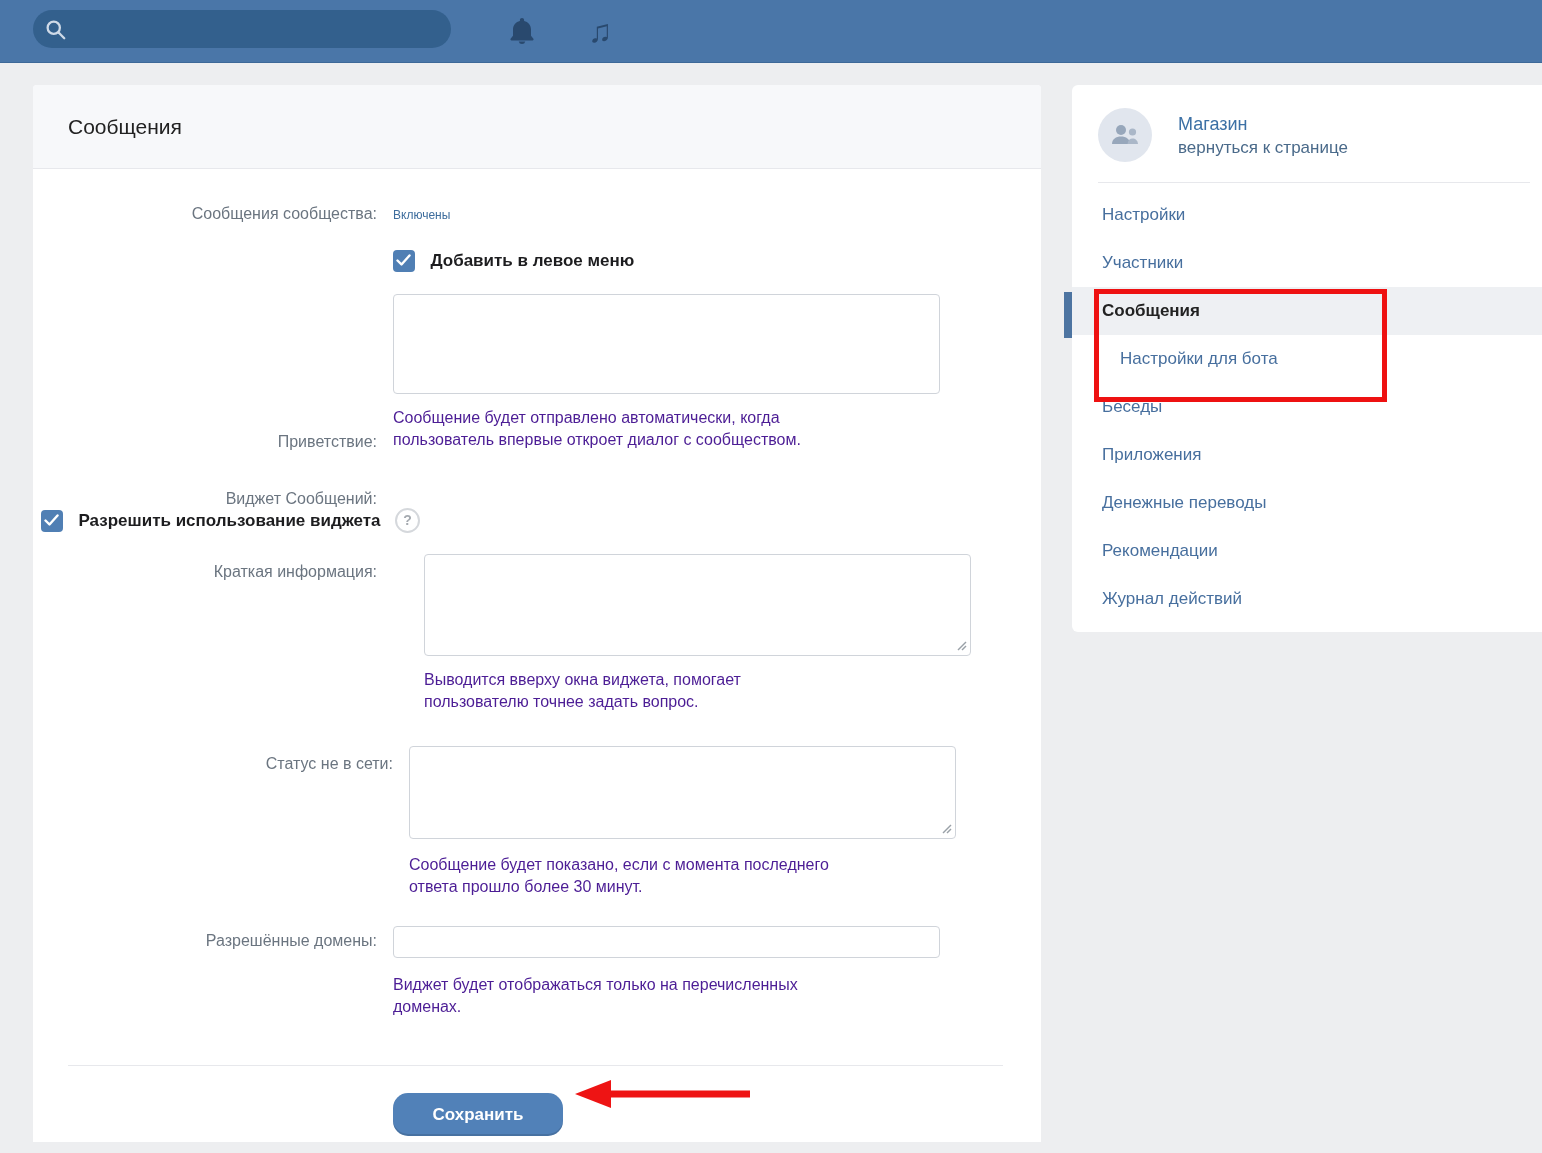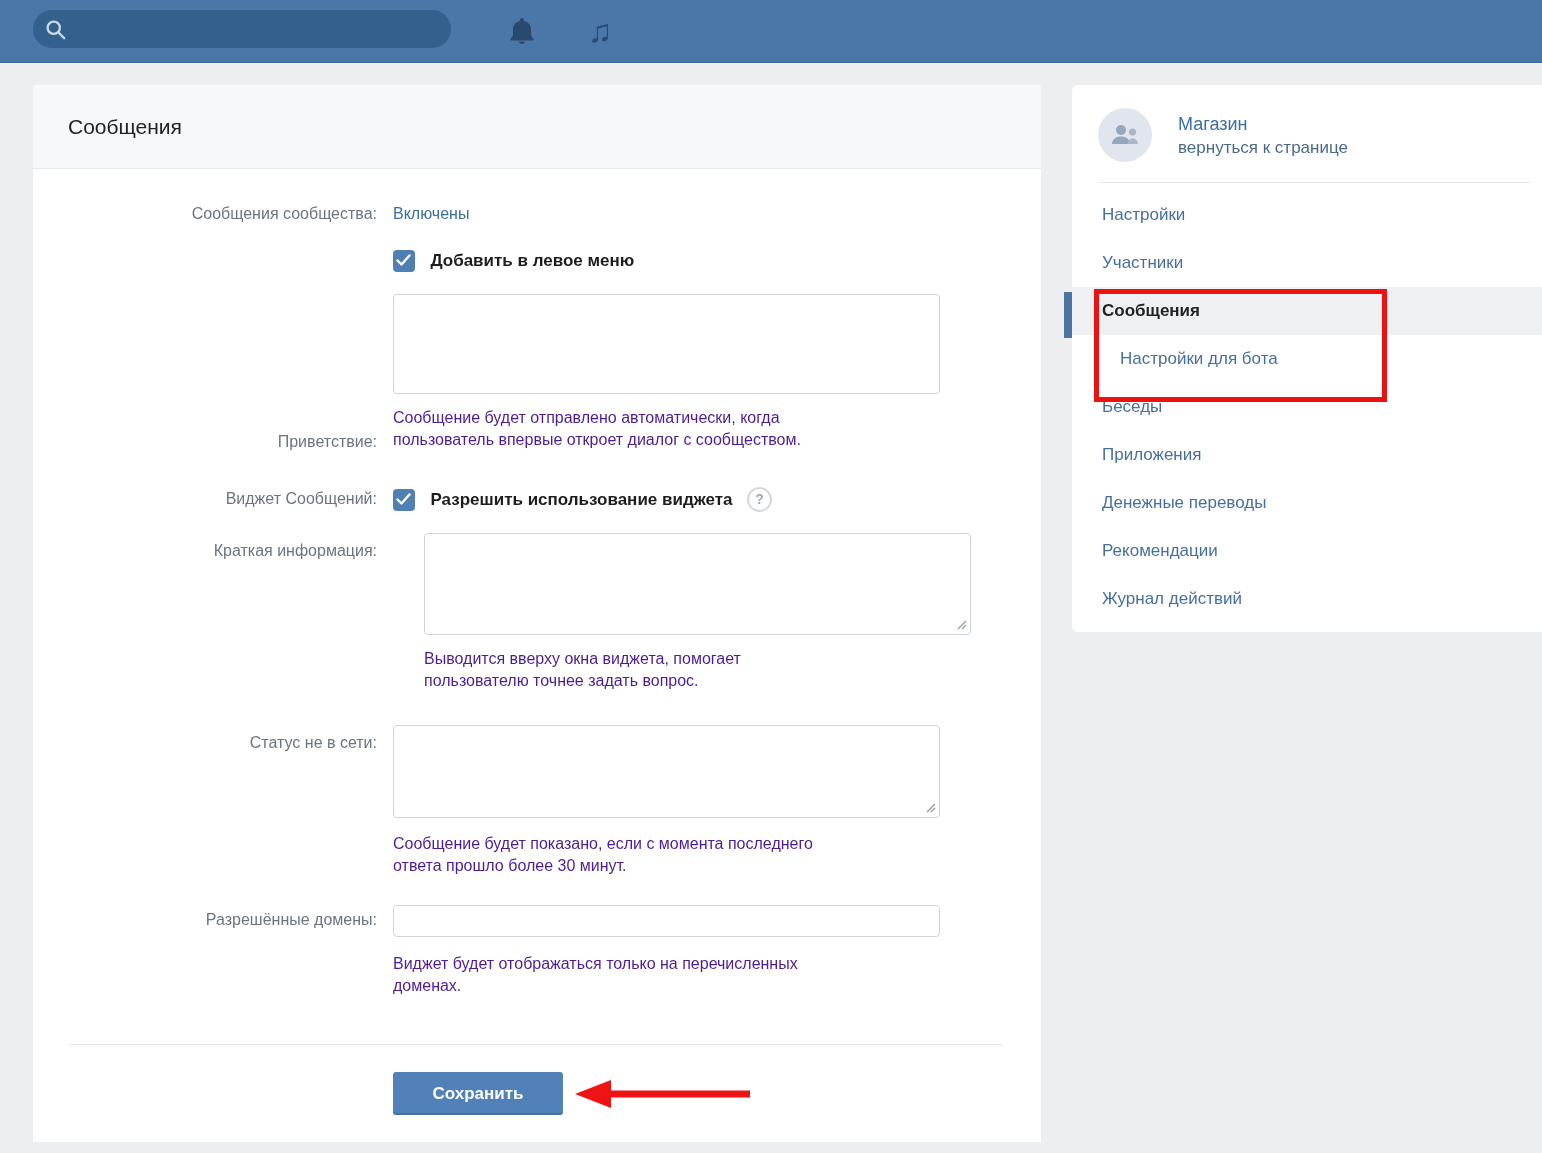--- a/index.html
+++ b/index.html
@@ -34,21 +34,21 @@
     border-radius:4px 4px 0 0;display:flex;align-items:center;padding-left:35px;
   }
   .panel-title{font-size:21px;color:#222222;}
   .form{padding-top:36px;}
   .row{display:flex;}
   .label-col{
     width:352px;min-width:352px;text-align:right;padding-right:8px;box-sizing:border-box;
     color:#6b7580;font-size:16px;
   }
   .content-col{padding-left:8px;flex:1;}
-  .link{color:#3e6d9d;font-size:16px;text-decoration:none;cursor:pointer;}
+  .link{color:#3e6d9d;font-size:12px;text-decoration:none;cursor:pointer;}
   .checkbox{
     display:inline-block;width:22px;height:22px;border-radius:4px;
     background:#507fb4;vertical-align:middle;position:relative;cursor:pointer;
   }
   .checkbox svg{position:absolute;left:3px;top:4px;}
   .cb-label{
     font-size:17px;color:#1d1d1f;font-weight:bold;margin-left:11px;
     vertical-align:middle;cursor:pointer;
   }
   textarea.box, input.box{
@@ -61,21 +61,21 @@
   .hint{color:#4c1d95;font-size:16px;line-height:22px;margin-top:13px;}
   .hint span{display:block;}
   .help-circle{
     display:inline-block;width:21px;height:21px;border:2px solid #d5d8dc;border-radius:50%;
     color:#a5aab0;font-size:14px;line-height:21px;text-align:center;vertical-align:middle;
     margin-left:10px;cursor:pointer;font-weight:bold;
   }
   .divider{height:1px;background:#e7e8ec;margin:47px 38px 0 35px;}
   .save-btn{
     margin:27px 0 0 360px;width:170px;height:43px;
-    background:#5181b8;border:none;border-radius:3px;
+    background:#5181b8;border:none;border-radius:15px;
     color:#ffffff;font-size:17px;font-weight:bold;cursor:pointer;
     font-family:"Liberation Sans","DejaVu Sans",sans-serif;
     box-shadow:inset 0 -2px 0 rgba(0,0,0,.12);
   }
   
   .sidebar{
     position:absolute;left:1072px;top:85px;width:484px;height:547px;
     background:#ffffff;border-radius:6px;
   }
   .profile{display:flex;align-items:center;padding:23px 26px 20px 26px;}
@@ -157,21 +157,21 @@
           <textarea class="box" style="width: 547px; height: 100px;" placeholder=""></textarea>
         </div>
         <div class="hint">
           <span>Сообщение будет отправлено автоматически, когда</span>
           <span>пользователь впервые откроет диалог с сообществом.</span>
         </div>
       </div>
     </div>
 
     
-    <div class="row" style="margin-top:36px;">
+    <div class="row" style="margin-top:36px;flex-direction:column;">
       <div class="label-col" style="padding-top:3px;">Виджет Сообщений:</div>
       <div class="content-col">
         <span class="checkbox">
           <svg width="16" height="13" viewBox="0 0 16 13">
             <path d="M1.5 6.5l4 4 8-9" fill="none" stroke="#ffffff" stroke-width="2.4" stroke-linecap="round" stroke-linejoin="round"></path>
           </svg>
         </span>
         <span class="cb-label">Разрешить использование виджета</span>
         <span class="help-circle">?</span>
       </div>
@@ -189,21 +189,21 @@
           </svg>
         </div>
         <div class="hint">
           <span>Выводится вверху окна виджета, помогает</span>
           <span>пользователю точнее задать вопрос.</span>
         </div>
       </div>
     </div>
 
     
-    <div class="row" style="margin-top:33px;">
+    <div class="row" style="margin-top:33px;margin-left:16px;">
       <div class="label-col" style="padding-top:9px;">Статус не в сети:</div>
       <div class="content-col">
         <div class="ta-wrap">
           <textarea class="box" style="width: 547px; height: 93px;" placeholder=""></textarea>
           <svg class="resize-handle" viewBox="0 0 12 12">
             <line x1="3" y1="11" x2="11" y2="3" stroke="#9aa1a8" stroke-width="1.4"></line>
             <line x1="7" y1="11" x2="11" y2="7" stroke="#9aa1a8" stroke-width="1.4"></line>
           </svg>
         </div>
         <div class="hint" style="margin-top:15px;">

